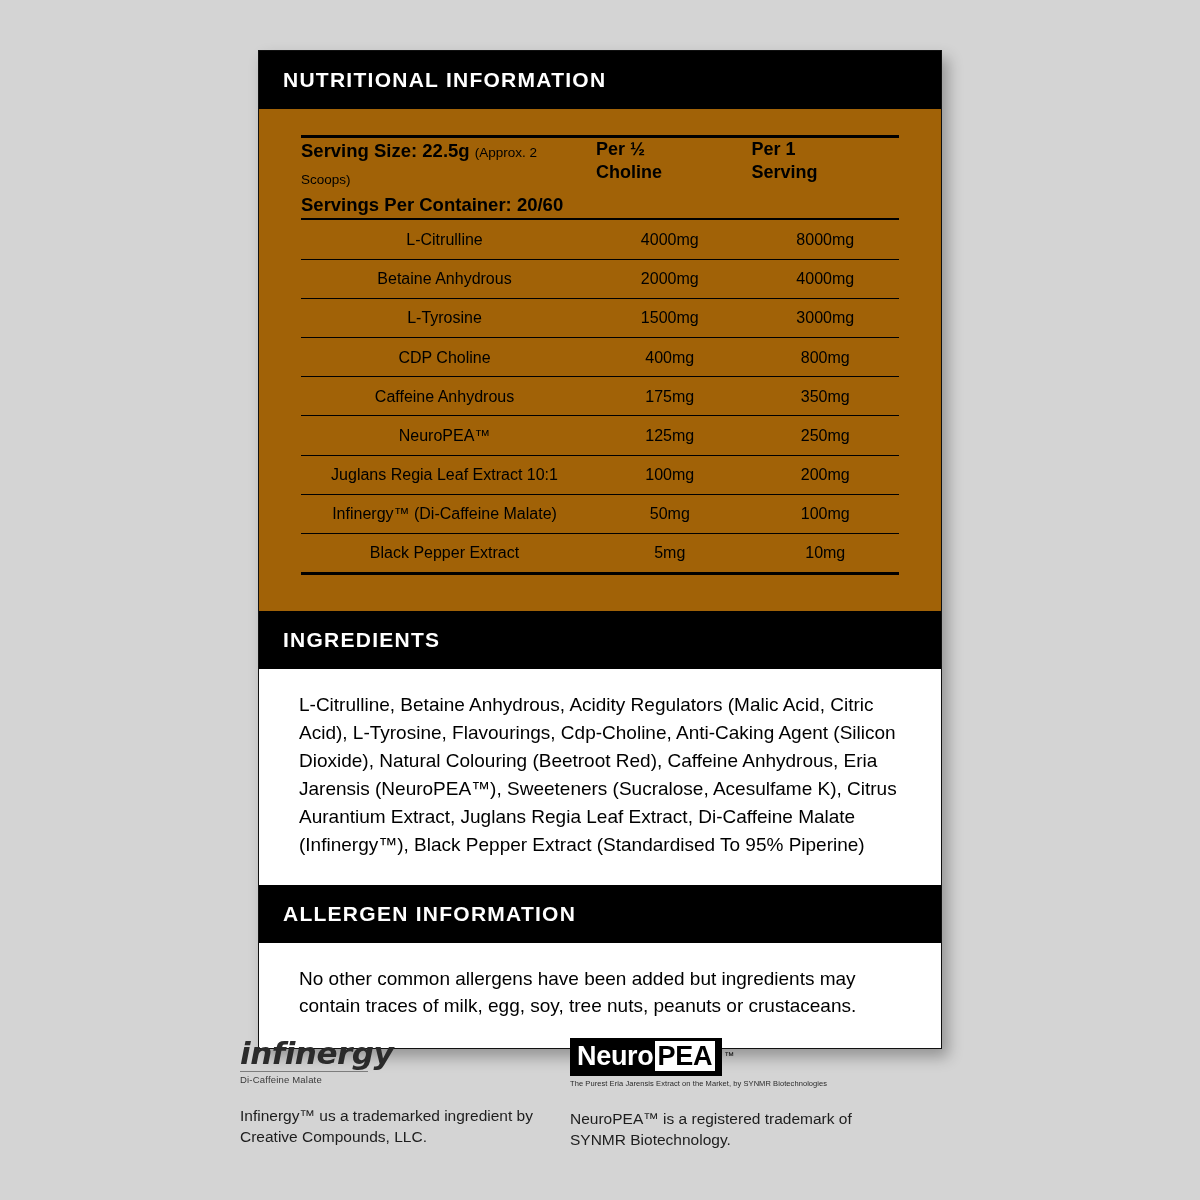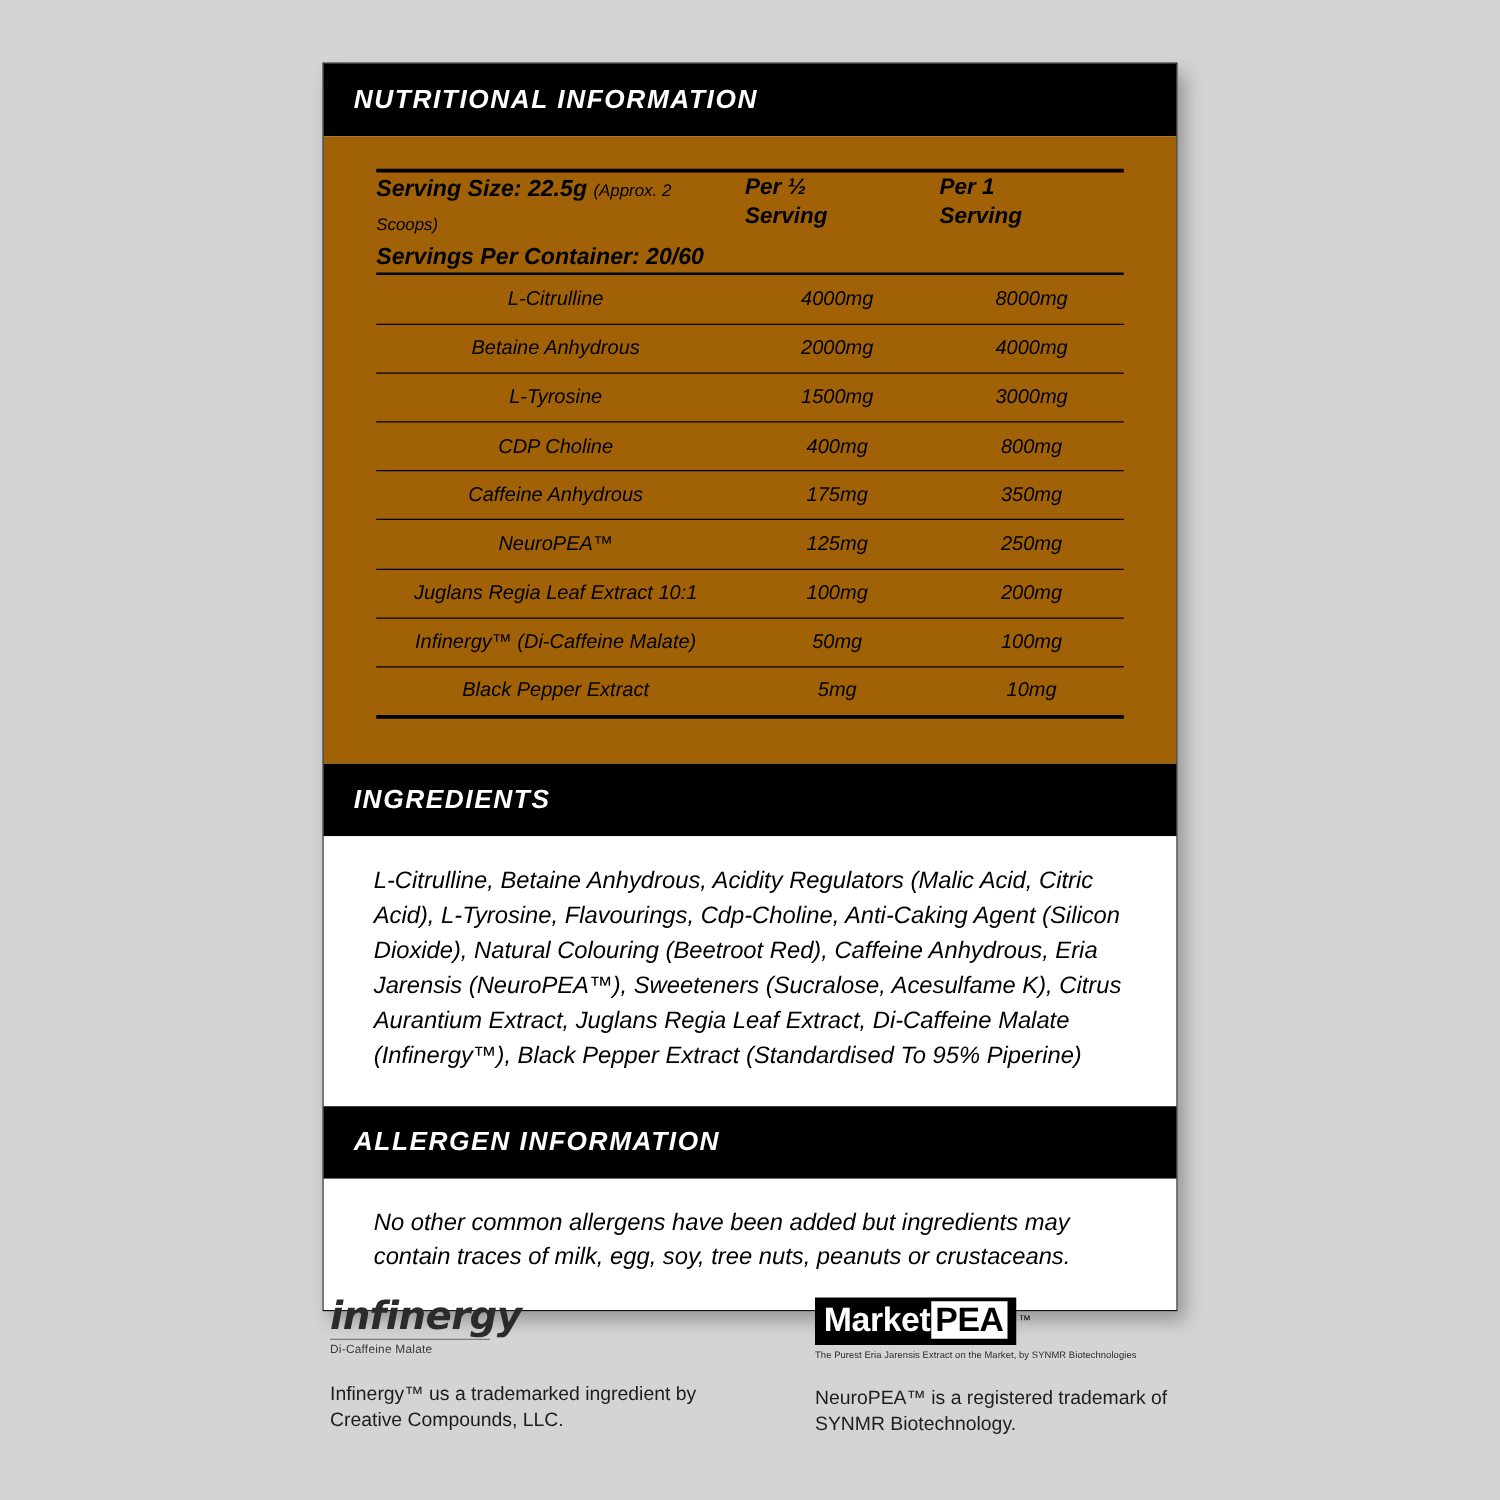--- a/index.html
+++ b/index.html
@@ -24,21 +24,20 @@
   
   .label-panel {
     position: absolute;
     left: 258px;
     top: 50px;
     width: 684px;
     background: #ffffff;
     box-shadow: 6px 8px 14px rgba(0,0,0,0.30);
     border: 1px solid #111;
     box-sizing: border-box;
-    font-style: italic;
   }
 
   .section-header {
     background: #000000;
     color: #ffffff;
     font-weight: bold;
     letter-spacing: 0.06em;
     font-size: 21px;
     padding: 17px 22px 17px 24px;
     box-sizing: border-box;
@@ -123,22 +122,20 @@
     box-sizing: border-box;
   }
 
   
   .footer {
     position: absolute;
     left: 240px;
     top: 1038px;
     width: 740px;
     display: flex;
-    gap: 58px;
-    margin-left: 24px;
   }
   .brand-block {
     width: 330px;
   }
   .brand-logo-inf {
     font-family: "DejaVu Sans", sans-serif;
     font-size: 31px;
     font-weight: bold;
     font-style: italic;
     color: #2b2b2b;
@@ -210,21 +207,21 @@
         <tbody>
           <tr class="serv-head">
             <td>
               <div class="serv-title">
                 <span>Serving Size: 22.5g</span>
                 <span class="small">(Approx. 2 Scoops)</span>
               </div>
               <div class="serv-title">Servings Per Container: 20/60</div>
             </td>
             <td class="col-head">Per ½
-Serving</td>
+Choline</td>
             <td class="col-head">Per 1
 Serving</td>
           </tr>
         </tbody>
         <tbody class="rows">
           <tr>
             <td>L-Citrulline</td>
             <td class="val">4000mg</td>
             <td class="val">8000mg</td>
           </tr>
@@ -283,21 +280,21 @@
   <div class="footer">
 
     <div class="brand-block">
       <div class="brand-logo-inf">infinergy</div>
       <div class="brand-sub-inf">Di-Caffeine Malate</div>
       <div class="brand-caption">Infinergy™ us a trademarked ingredient by Creative Compounds, LLC.</div>
     </div>
 
     <div class="brand-block">
       <div>
-        <span class="neuropea-logo"><span>Market</span><span class="pea">PEA</span></span><span class="npea-tm">™</span>
+        <span class="neuropea-logo"><span>Neuro</span><span class="pea">PEA</span></span><span class="npea-tm">™</span>
       </div>
       <div class="npea-tagline">The Purest Eria Jarensis Extract on the Market, by SYNMR Biotechnologies</div>
       <div class="brand-caption">NeuroPEA™ is a registered trademark of SYNMR Biotechnology.</div>
     </div>
 
   </div>
 
 </div>
 
 </body></html>

